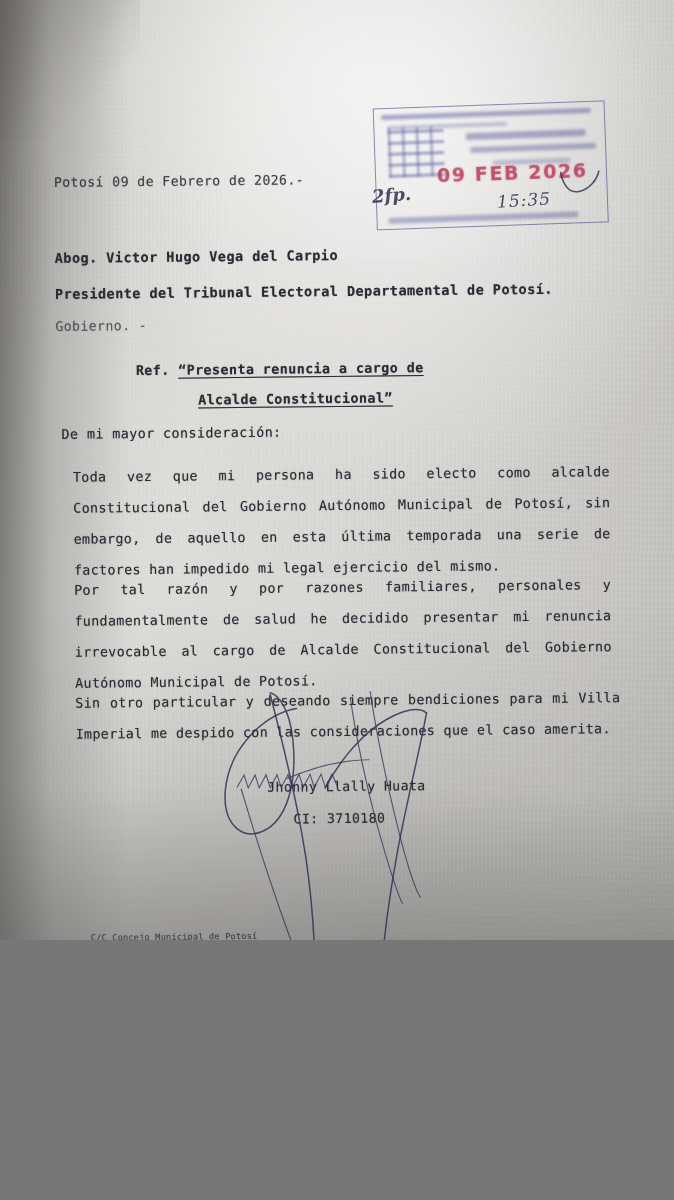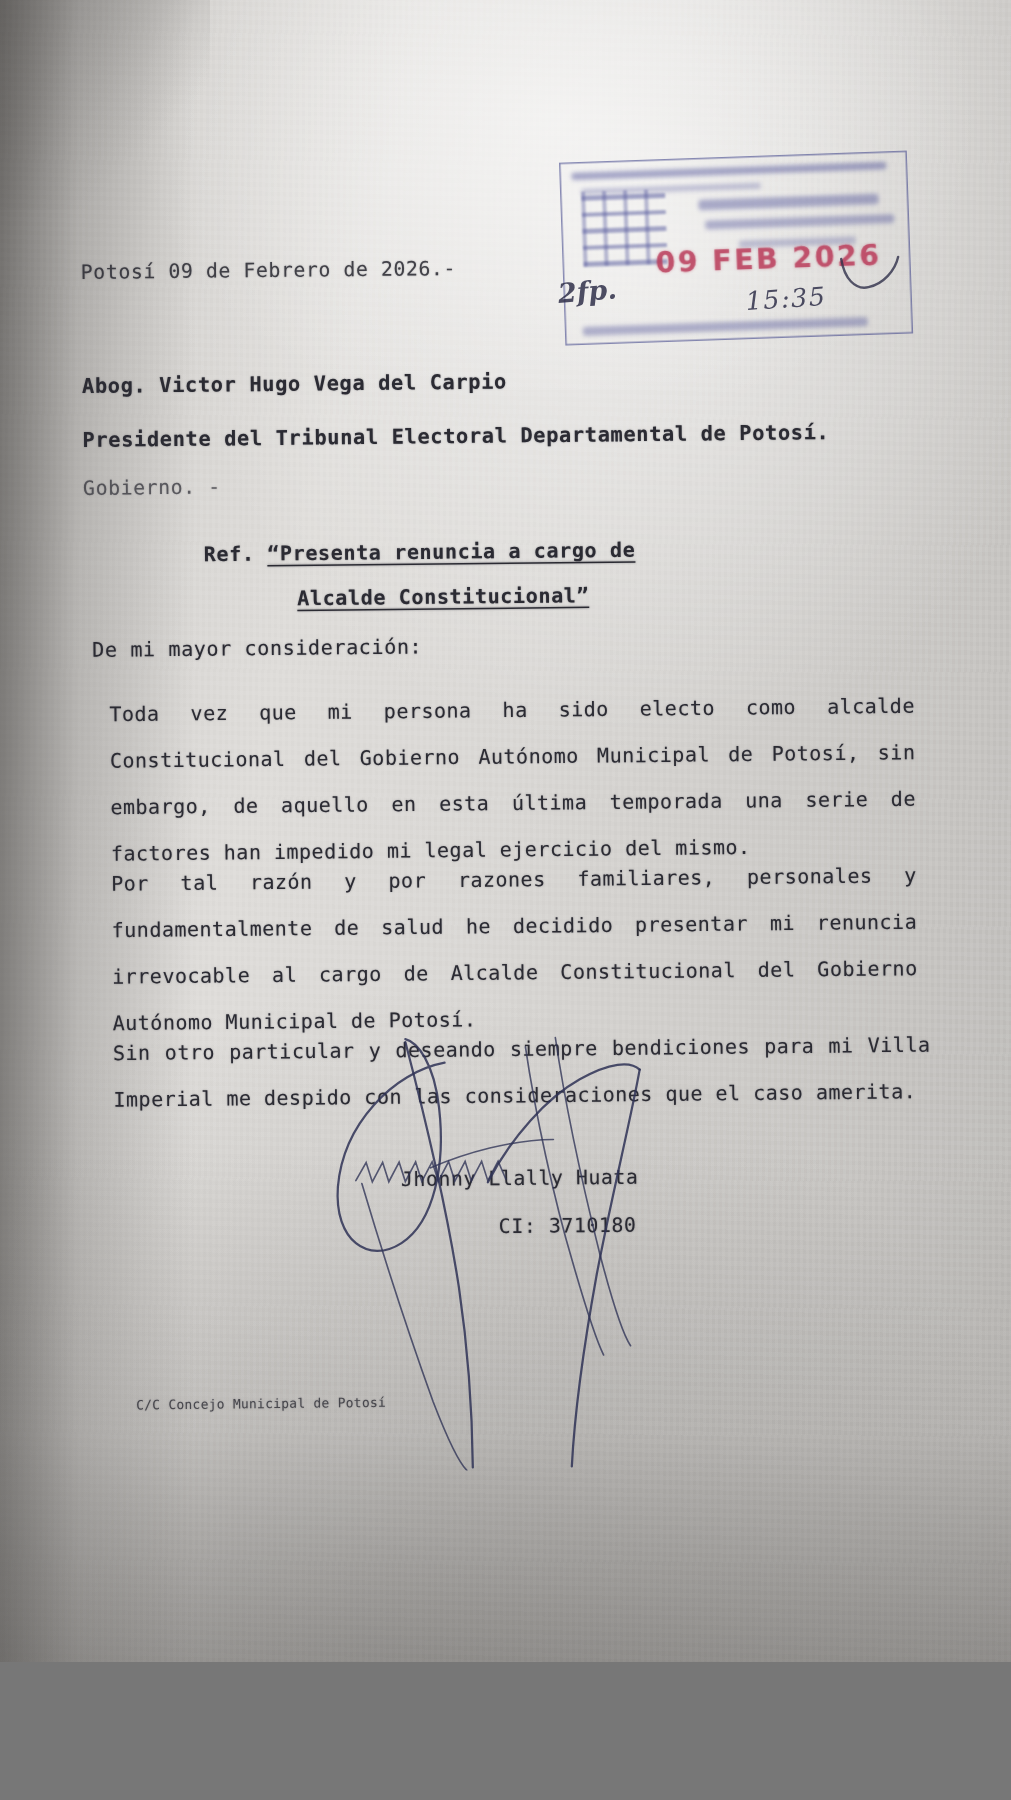--- a/index.html
+++ b/index.html
@@ -3,21 +3,21 @@
 <meta charset="utf-8">
 <style>
   html, body {
     margin: 0;
     padding: 0;
     background: #777;
   }
   #page {
     position: relative;
     width: 674px;
-    height: 1108px;
+    height: 940px;
     overflow: hidden;
     background: #fdba74;
     font-family: "DejaVu Sans Mono", "Liberation Mono", monospace;
     text-decoration: underline;
   }
 
   
   .paper {
     position: absolute;
     left: -14px;
@@ -111,21 +111,21 @@
     text-align: justify;
     text-align-last: left;
     letter-spacing: 0.3px;
     text-shadow: 0 0 1.1px rgba(60,60,70,0.5);
   }
   .p1 { position: absolute; left: 73px;  top: 459px; width: 537px; }
   .p2 { position: absolute; left: 73px;  top: 572px; width: 537px; }
   .p3 { position: absolute; left: 73px;  top: 685px; width: 545px; }
 
   .t-signer { left: 264px; top: 779px; font-size: 13.2px; }
-  .t-ci     { left: 290px; top: 811px; font-size: 13.2px; margin-left: 39px; }
+  .t-ci     { left: 290px; top: 811px; font-size: 13.2px; }
   .t-cc     { left: 86px;  top: 930px; font-size: 8.6px; opacity: 0.80; letter-spacing: 0.2px; }
 
   
   .stamp-box {
     position: absolute;
     left: 378px; top: 106px;
     width: 232px; height: 122px;
     transform: rotate(-1.4deg);
   }
   .stamp-border {

